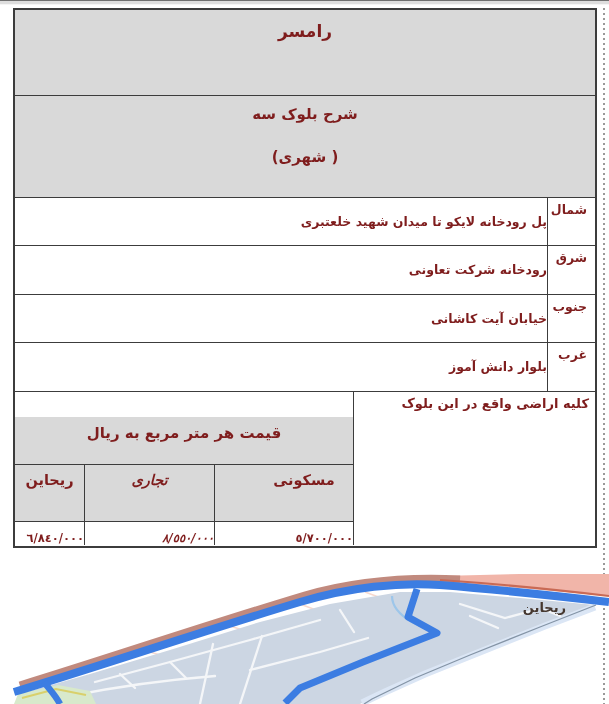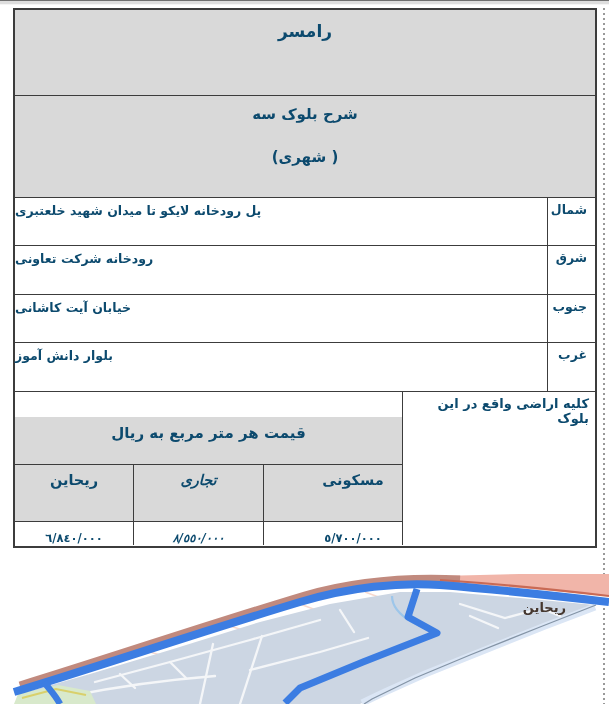--- a/index.html
+++ b/index.html
@@ -1,18 +1,18 @@
 <!DOCTYPE html>
 <html lang="fa"><head>
 <meta charset="utf-8">
 <style>
   html,body{margin:0;padding:0;background:#ffffff;}
   .screen{
     position:relative;width:609px;height:704px;overflow:hidden;background:#fff;
-    font-family:"DejaVu Sans",sans-serif;color:#0c4a6e;
+    font-family:"DejaVu Sans",sans-serif;color:#7f1d1d;
   }
   .top-strip{
     position:absolute;left:0;top:0;width:609px;height:5px;
     background:#dedede;border-top:1px solid #6f6f6f;box-sizing:border-box;
     border-bottom:1px solid #f5f5f5;
   }
   .dashed-edge{
     position:absolute;left:603px;top:8px;width:2px;height:696px;
     background:repeating-linear-gradient(to bottom,#999 0 2px,transparent 2px 5px);
   }
@@ -25,40 +25,40 @@
   .r-city{height:86px;text-align:center;padding-top:11px;font-size:17px;}
   .r-block{height:102px;text-align:center;padding-top:9px;font-size:15px;}
   .r-block .subtitle{margin-top:25px;}
   .dir-row{display:flex;}
   .dir-row.h48{height:48px;}
   .dir-row.h49{height:49px;}
   .dir-label{
     width:48px;box-sizing:border-box;border-left:1px solid #3c3c3c;
     padding:4px 8px 0 0;font-size:12.5px;
   }
-  .dir-desc{flex:1;text-align:left;padding-top:5px;font-size:12.5px;}
+  .dir-desc{flex:1;text-align:right;padding-top:16px;font-size:12.5px;}
   .price-section{display:flex;height:153px;box-sizing:border-box;border-bottom:none;}
   .scope-cell{
-    width:193px;box-sizing:border-box;border-left:1px solid #3c3c3c;
+    width:242px;box-sizing:border-box;border-left:1px solid #3c3c3c;
     padding:4px 6px 0 0;font-size:13px;background:#fff;
   }
   .price-table{flex:1;display:flex;flex-direction:column;}
   .price-header{
     height:48px;box-sizing:border-box;border-bottom:1px solid #3c3c3c;
     background:#d9d9d9;text-align:center;padding-top:7px;font-size:15px;margin-top:25px;
   }
   .price-cols,.price-vals{display:flex;box-sizing:border-box;}
   .price-cols{height:57px;border-bottom:1px solid #3c3c3c;background:#d9d9d9;}
   .price-vals{flex:1;background:#fff;}
   .pcol{box-sizing:border-box;text-align:center;padding-top:7px;}
   .pcol.c0{width:139px;border-left:1px solid #3c3c3c;padding-left:40px;}
   .pcol.c1{width:130px;border-left:1px solid #3c3c3c;font-style:italic;}
   .pcol.c2{flex:1;}
   .price-cols .pcol{font-size:14.5px;}
-  .price-vals .pcol{font-size:11.5px;padding-top:9px;letter-spacing:1px;}
+  .price-vals .pcol{font-size:11.5px;padding-top:9px;letter-spacing:1px;text-align:right;}
   .map-svg{position:absolute;left:0;top:574px;width:609px;height:130px;}
 </style>
 </head>
 <body>
 
 <div class="screen">
 
   <div class="top-strip"></div>
 
   <div class="doc-table" dir="rtl">

